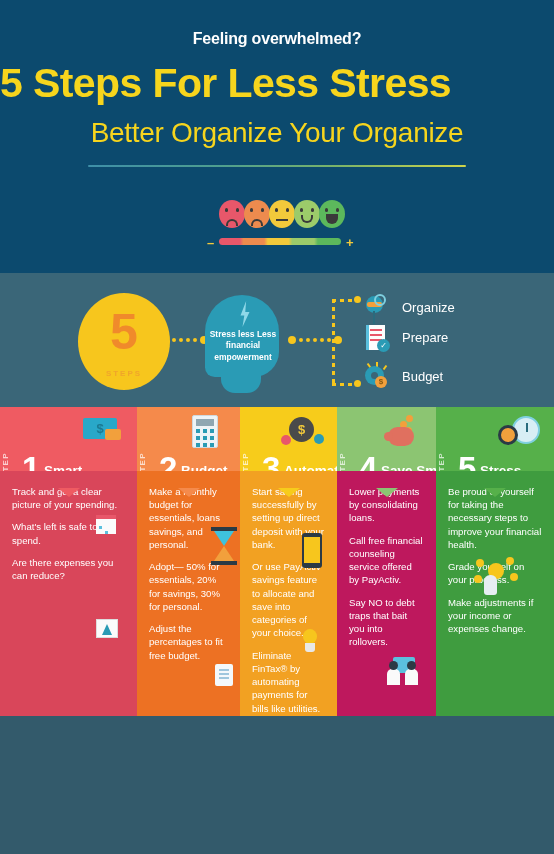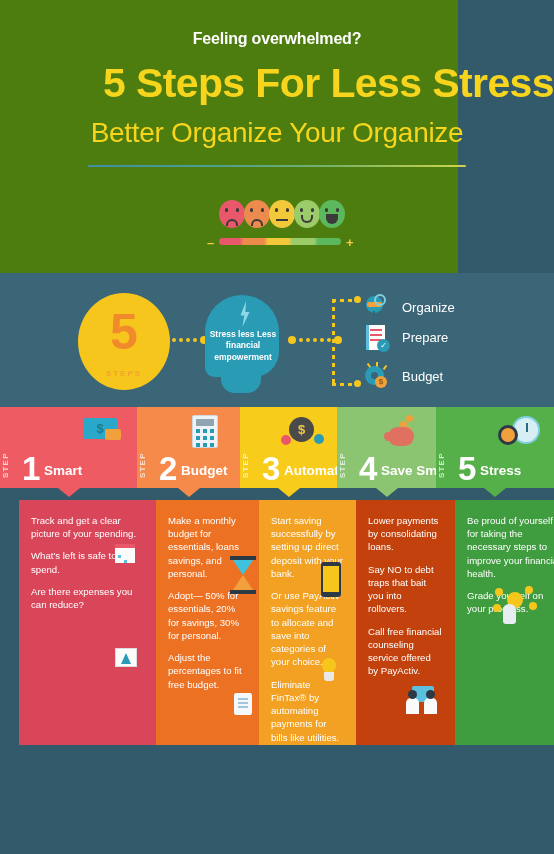--- a/index.html
+++ b/index.html
@@ -10,33 +10,33 @@
     overflow: hidden;
   }
   #page {
     position: relative;
     width: 554px; height: 854px;
     background: #335a6b;
   }
 
   
   .hero-top {
-    position: absolute; left: 0; top: 0; width: 458px; height: 273px;
-    background: #4d7c0f;
+    position: absolute; left: 0; top: 0; width: 554px; height: 273px;
+    background: #0c4a6e;
   }
   .kicker {
     position: absolute; left: 0; top: 30px; width: 554px;
     text-align: center;
     color: #ffffff;
     font-size: 16px; font-weight: bold;
     letter-spacing: -0.2px;
   }
   .headline {
     position: absolute; left: 0; top: 62px; width: 554px;
-    text-align: right;
+    text-align: left;
     color: #f7d51d;
     font-size: 41px; font-weight: bold;
     letter-spacing: -0.6px;
     line-height: 1.05;
   }
   .subheadline {
     position: absolute; left: 0; top: 117px; width: 554px;
     text-align: center;
     color: #f7d51d;
     font-size: 28px; font-weight: normal;
@@ -174,21 +174,21 @@
 
   
   .cols { position: absolute; left: 0; top: 407px; width: 554px; height: 326px; }
   .col { position: absolute; top: 0; height: 326px; }
   .col-head { position: absolute; left: 0; top: 0; width: 100%; height: 81px; }
   .col-notch {
     position: absolute; left: 50%; top: 81px; transform: translateX(-50%);
     width: 0; height: 0; border-left: 11px solid transparent;
     border-right: 11px solid transparent; border-top: 9px solid; z-index: 3;
   }
-  .col-body { position: absolute; left: 0; top: 93px; width: 100%; height: 245px; margin-left: 19px; }
+  .col-body { position: absolute; left: 0; top: 64px; width: 100%; height: 245px; }
   .head-icon { position: absolute; right: 12px; top: 8px; width: 44px; height: 34px; }
   .head-label { position: absolute; left: 10px; bottom: 8px; width: 100%; height: 34px; }
   .step-word {
     position: absolute; left: 0; bottom: 2px;
     color: rgba(255,255,255,.72); font-size: 8px; font-weight: bold;
     letter-spacing: 1.2px;
     transform: rotate(-90deg); transform-origin: left bottom;
     white-space: nowrap;
   }
   .step-num {
@@ -483,25 +483,25 @@
             <span class="hi-pigcoin" style="left:25px;top:12px"></span>
             <span class="hi-pig"></span>
           </span>
           <span class="head-label">
             <span class="step-word">STEP</span>
             <span class="step-num">4</span>
             <span class="step-name">Save Smart</span>
           </span>
         </div>
         <span class="col-notch" style="border-top-color:#8cc572"></span>
-        <div class="col-body" style="background:#c2410c">
+        <div class="col-body" style="background:#be185d">
           <div class="body-inner">
             <p>Lower payments by consolidating loans.</p>
+            <p>Call free financial counseling service offered by PayActiv.</p>
             <p>Say NO to  debt traps that bait you into rollovers.</p>
-            <p>Call free financial counseling service offered by PayActiv.</p>
             <span class="mini mini-people" style="left:48px;top:186px">
               <span class="card"></span>
               <span class="p" style="left:2px"></span>
               <span class="h" style="left:4px"></span>
               <span class="p" style="left:20px"></span>
               <span class="h" style="left:22px"></span>
             </span>
           </div>
         </div>
       </div>
@@ -515,20 +515,21 @@
             <span class="step-word">STEP</span>
             <span class="step-num">5</span>
             <span class="step-name">Stress</span>
           </span>
         </div>
         <span class="col-notch" style="border-top-color:#56b04a"></span>
         <div class="col-body" style="background:#3f9c3f">
           <div class="body-inner">
             <p>Be proud of yourself for taking the necessary steps to improve your financial health.</p>
             <p>Grade yourself on your progress.</p>
+            <p>Make adjustments if your income or expenses change.</p>
             <span class="mini mini-hand" style="left:38px;top:86px">
               <span class="sp" style="left:2px;top:2px"></span>
               <span class="sp" style="left:32px;top:0"></span>
               <span class="sp" style="left:36px;top:16px"></span>
               <span class="sp" style="left:0px;top:18px"></span>
               <span class="core"></span>
               <span class="cursor"></span>
             </span>
           </div>
         </div>

